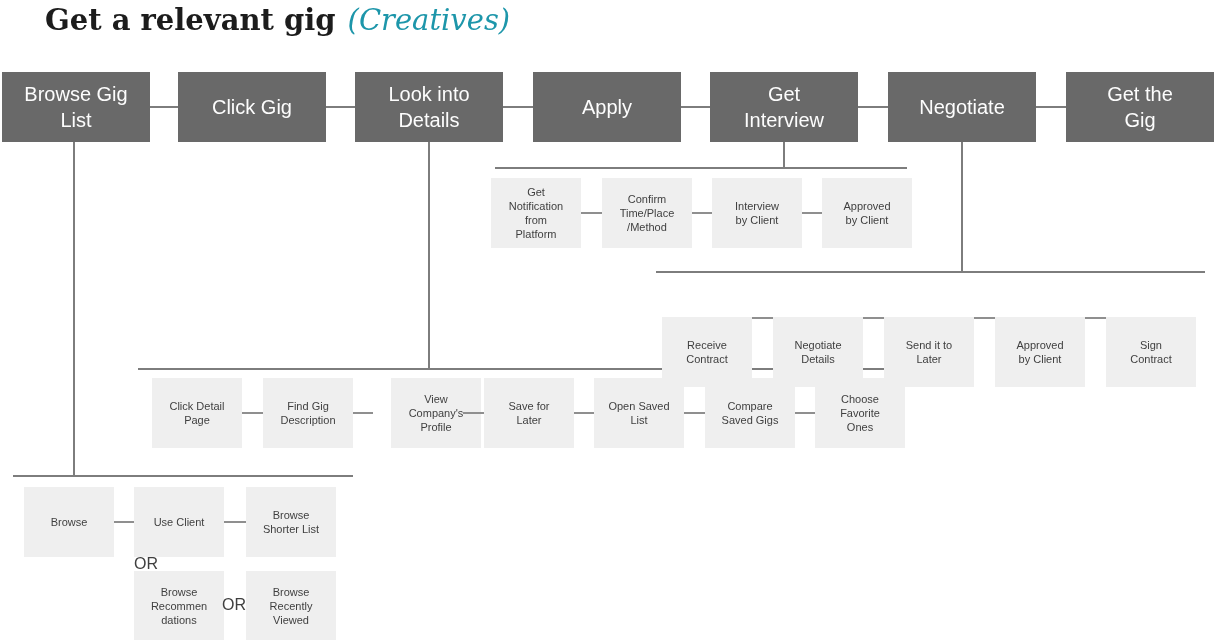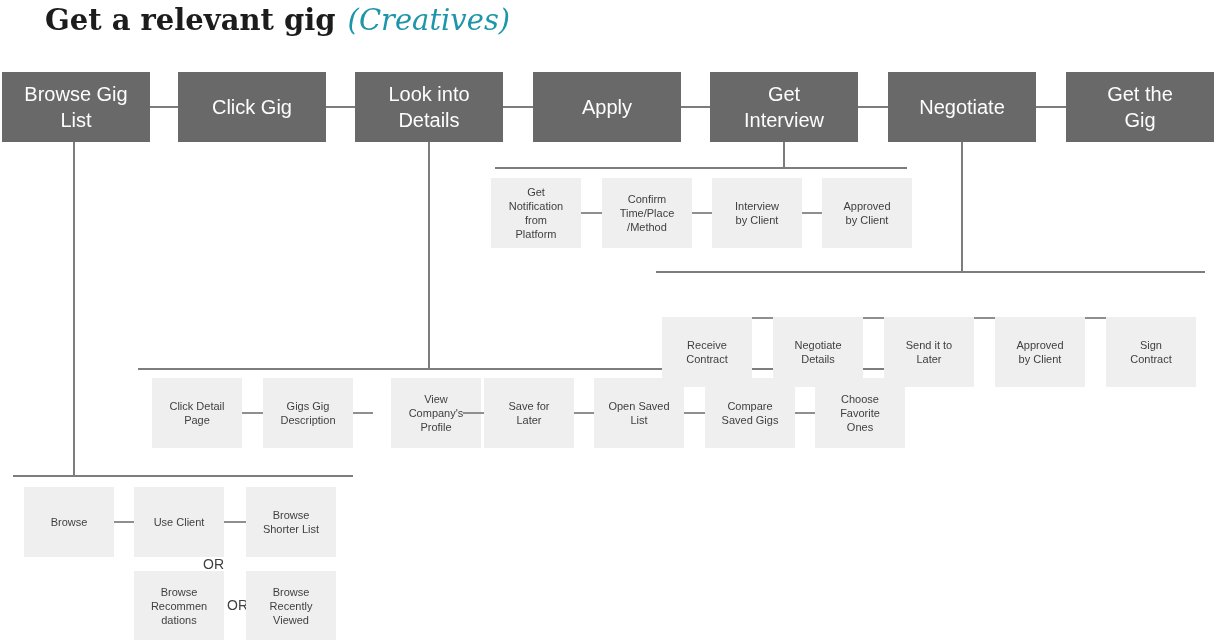--- a/index.html
+++ b/index.html
@@ -23,22 +23,22 @@
   .sbox{
     position:absolute;width:90px;height:70px;background:#efefef;color:#3f3f3f;
     display:flex;align-items:center;justify-content:center;
     text-align:center;font-size:11px;line-height:14px;white-space:pre-line;
   }
   .r1{top:178px;} .r2{top:283px;margin-top:34px;} .r3{top:378px;} .r4{top:487px;} .r4b{top:571px;}
   .hline{position:absolute;height:2px;background:#7d7d7d;}
   .vline{position:absolute;width:2px;background:#7d7d7d;}
   .dash{position:absolute;height:2px;background:#8f8f8f;}
   .orlab{
-    position:absolute;color:#3f3f3f;font-size:14px;line-height:16px;
-    text-align:right;
+    position:absolute;color:#3f3f3f;font-size:16px;line-height:16px;
+    text-align:left;
   }
 </style>
 </head>
 <body>
 
 <div class="title">
   <span class="main">Get a relevant gig</span><span class="annot">(Creatives)</span>
 </div>
 
 <div class="mbox" style="left:2px">Browse Gig
@@ -95,21 +95,21 @@
 by Client</div>
 <div class="sbox r2" style="left:1106px">Sign
 Contract</div>
 <div class="dash" style="left:752px;top:317px;width:21px"></div>
 <div class="dash" style="left:863px;top:317px;width:21px"></div>
 <div class="dash" style="left:974px;top:317px;width:21px"></div>
 <div class="dash" style="left:1085px;top:317px;width:21px"></div>
 
 <div class="sbox r3" style="left:152px">Click Detail
 Page</div>
-<div class="sbox r3" style="left:263px">Gigs Gig
+<div class="sbox r3" style="left:263px">Find Gig
 Description</div>
 <div class="sbox r3" style="left:391px">View
 Company's
 Profile</div>
 <div class="sbox r3" style="left:484px">Save for
 Later</div>
 <div class="sbox r3" style="left:594px">Open Saved
 List</div>
 <div class="sbox r3" style="left:705px">Compare
 Saved Gigs</div>

